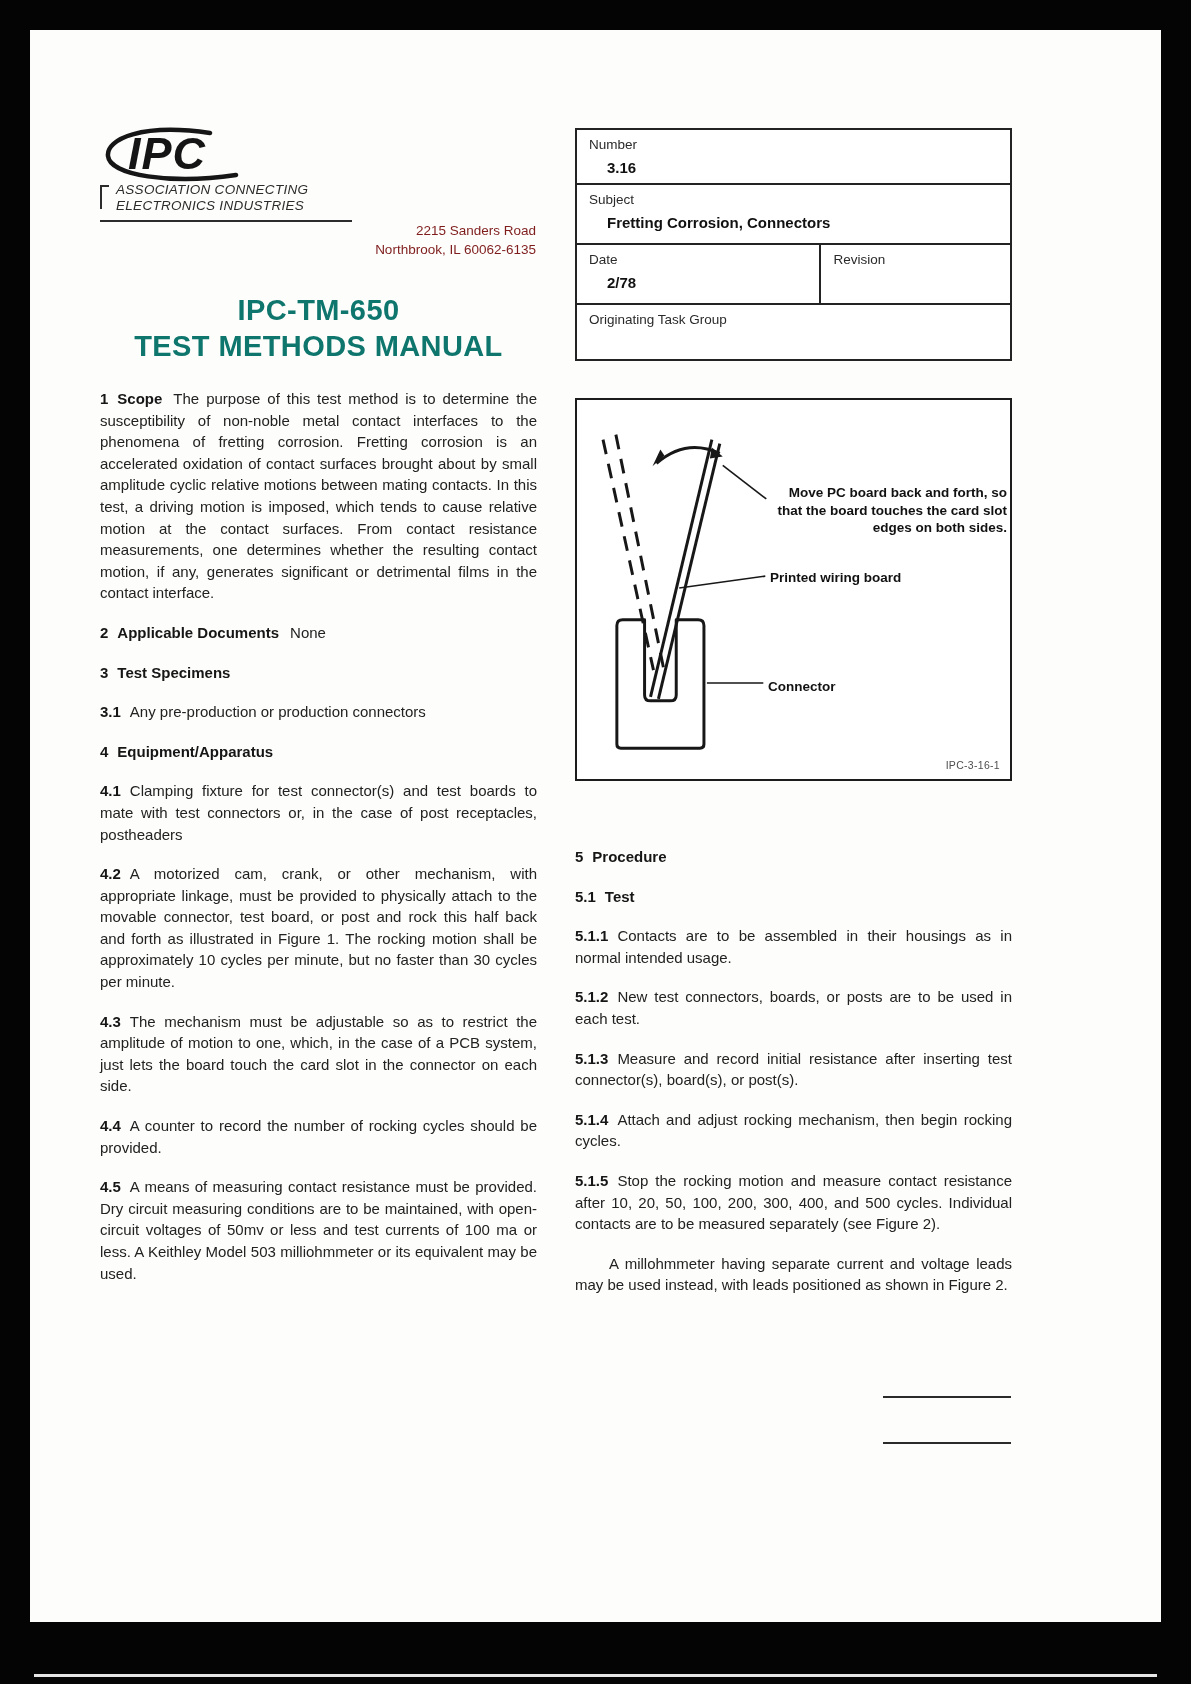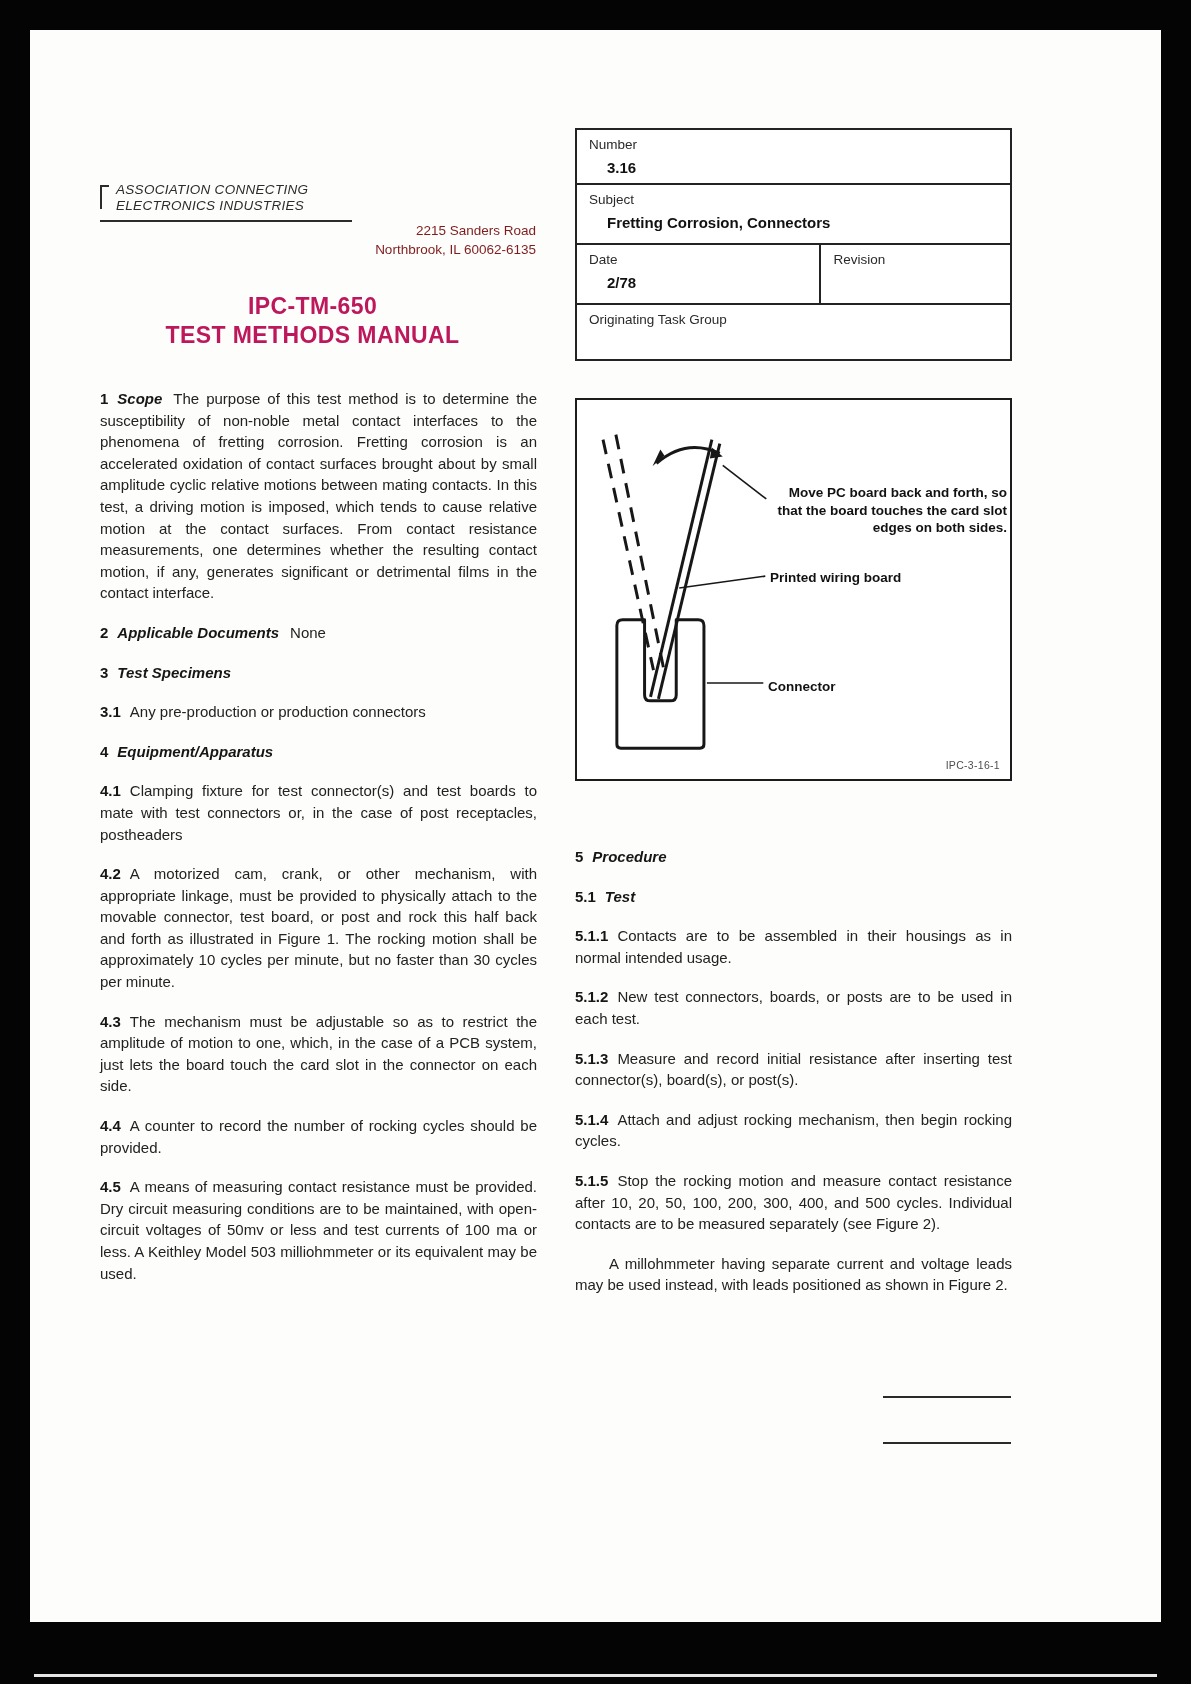--- a/index.html
+++ b/index.html
@@ -15,21 +15,21 @@
   .logo svg { position:absolute; inset:0; width:100%; height:100%; }
   .logo-text { position:absolute; left:30px; top:4px; font-style:italic; font-weight:700; font-size:45px; letter-spacing:1px; color:#151515; }
 
   .org-block { position:absolute; left:70px; top:152px; width:252px; display:flex; gap:7px; border-bottom:2px solid #2c2c2c; padding-bottom:6px; }
   .org-bracket { width:9px; height:24px; border-left:2px solid #2c2c2c; border-top:2px solid #2c2c2c; margin-top:3px; flex:0 0 auto; }
   .org-lines { font-style:italic; font-size:13.5px; line-height:1.2; color:#2c2c2c; letter-spacing:0.3px; }
   .org-line { display:block;font-style:italic; }
 
   .address { position:absolute; left:280px; top:192px; width:226px; text-align:right; font-size:13.5px; line-height:1.4; color:#7f1d1d; }
 
-  .doc-title { position:absolute; left:64px; top:262px; width:437px; text-align:center; font-weight:700; font-size:23px; line-height:1.25; letter-spacing:0.4px; color:#be185d; }
+  .doc-title { position:absolute; left:70px; top:262px; width:437px; text-align:center; font-weight:700; font-size:29px; line-height:1.25; letter-spacing:0.4px; color:#0f766e; }
 
   
   .info-table { position:absolute; left:545px; top:98px; width:437px; border:2.5px solid #232323; background:#fff; }
   .it-row { border-bottom:2px solid #232323; padding:7px 12px; }
   .it-row:last-child { border-bottom:none; }
   .it-row.split { display:flex; padding:0; }
   .it-cell { padding:7px 12px; }
   .it-cell.date { width:56%; }
   .it-cell.rev { width:44%; border-left:2px solid #232323; }
   .it-label { font-size:13.5px; color:#2a2a2a; }
@@ -48,34 +48,40 @@
   .solid { stroke:#171717; stroke-width:3; fill:none; }
   .thin { stroke:#171717; stroke-width:1.6; }
   .arrowhead { fill:#171717; }
 
   
   .col-left  { position:absolute; left:70px;  top:358px; width:437px; }
   .col-right { position:absolute; left:545px; top:816px; width:437px; }
   .para { font-size:15px; line-height:1.44; text-align:justify; margin-bottom:18px; color:#222; }
   .bnum, .blabel { font-weight:700; color:#161616; }
   .bnum { margin-right:9px; }
-  .blabel { margin-right:11px;font-style:italic; }
+  .blabel { margin-right:11px; }
   .bnum:empty, .blabel:empty, .ptext:empty { display:none; }
   .para.indent { text-indent:34px; }
 
   
   .blank-rule { position:absolute; left:853px; width:128px; border-top:2px solid #2a2a2a; }
   .r1 { top:1366px; } .r2 { top:1412px; }
 </style>
 </head>
 <body>
 
 <div class="frame">
   <div class="page">
 
+    <div class="logo">
+      <svg viewBox="0 0 180 64">
+        <path d="M 112 9 C 44 -1, 8 15, 10 32 C 12 51, 72 61, 138 51" fill="none" stroke="#161616" stroke-width="4.5" stroke-linecap="round"></path>
+      </svg>
+      <span class="logo-text">IPC</span>
+    </div>
 
     <div class="org-block">
       <span class="org-bracket"></span>
       <span class="org-lines">
           <span class="org-line">ASSOCIATION CONNECTING</span>
           <span class="org-line">ELECTRONICS INDUSTRIES</span>
         </span>
     </div>
 
     <div class="address">

